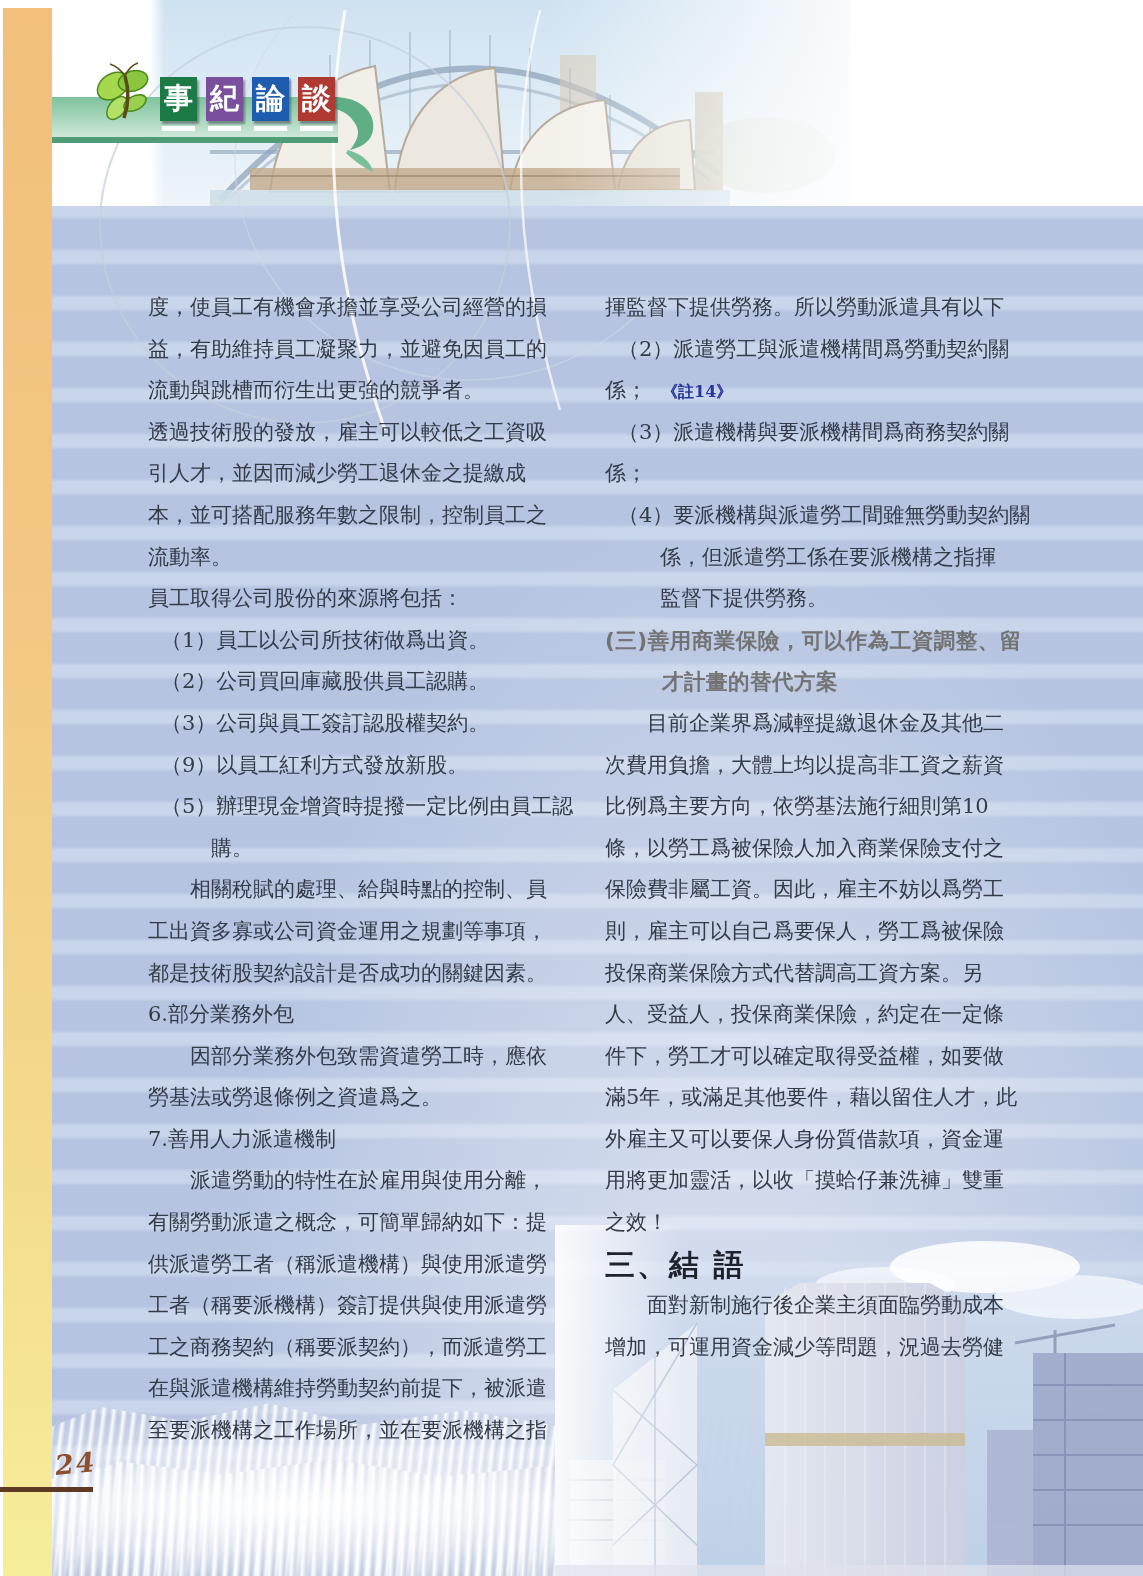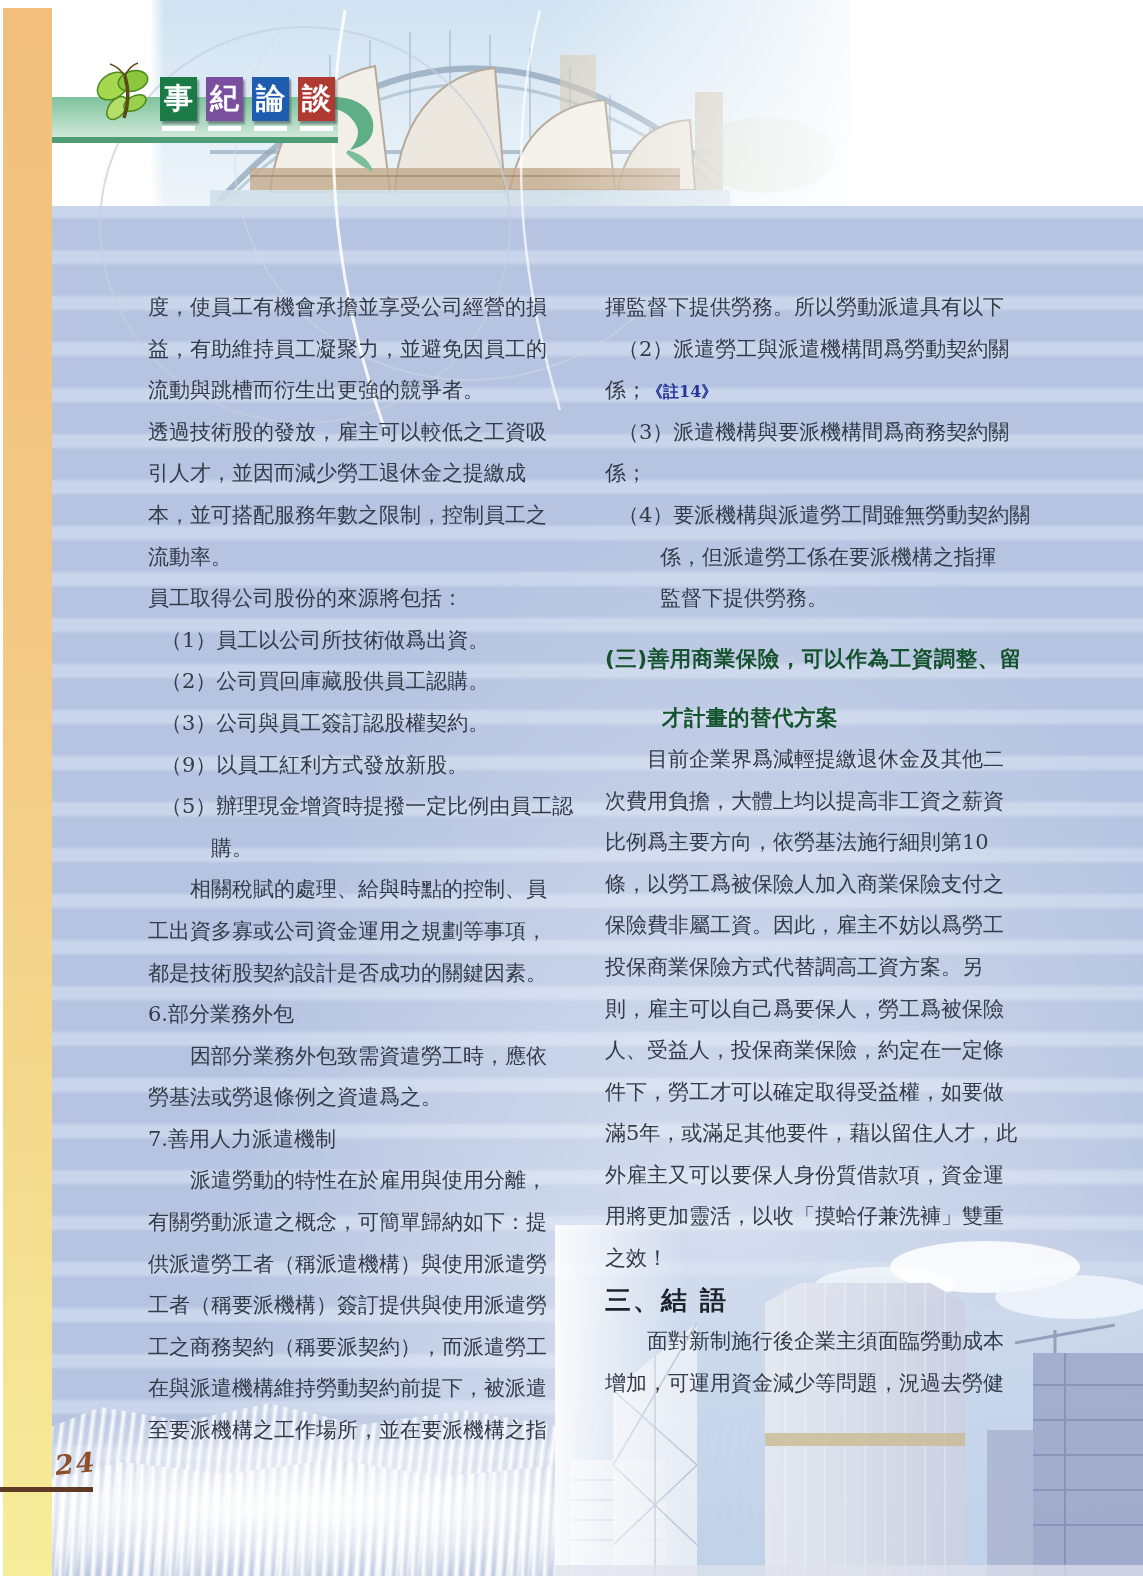--- a/index.html
+++ b/index.html
@@ -63,27 +63,27 @@
   .col{position:absolute; top:287px; z-index:6;}
   .col.left{left:148px; width:432px;}
   .col.right{left:605px; width:450px;}
   .text-line{
     height:41.6px; line-height:41.6px; white-space:nowrap;
     font-size:21px; color:#333a48; letter-spacing:0px;
   }
   .text-line.item{padding-left:13px;}
   .text-line.bold, .text-line.bold.item{
     font-family:"DejaVu Sans","Liberation Sans",sans-serif;
-    font-weight:bold; font-size:21.5px; color:#14532d; letter-spacing:0.5px;margin-top:18px;
+    font-weight:bold; font-size:21.5px; color:#737373; letter-spacing:0.5px;
   }
   .text-line.heading{
     font-family:"DejaVu Sans","Liberation Sans",sans-serif;
-    font-weight:bold; font-size:26px; color:#1e222c; letter-spacing:2px;
-  }
-  .note{font-size:16px; color:#26379b; margin-left:0; font-weight:bold;}
+    font-weight:bold; font-size:30px; color:#1e222c; letter-spacing:2px;
+  }
+  .note{font-size:16px; color:#26379b; margin-left:15px; font-weight:bold;}
   
   .page-num{
     position:absolute; left:55px; top:1448px; z-index:8;
     font-family:"DejaVu Serif","Liberation Serif",serif;
     font-style:italic; font-weight:bold; font-size:27px; color:#8d4f2c;
     transform:rotate(-6deg); letter-spacing:2px;
   }
   .page-num-line{
     position:absolute; left:0; top:1487px; width:93px; height:5px; background:#5e3a24; z-index:8;
   }
@@ -309,22 +309,22 @@
       <div class="text-line item"><span>（4）要派機構與派遣勞工間雖無勞動契約關</span></div>
       <div class="text-line item"><span>　　係，但派遣勞工係在要派機構之指揮</span></div>
       <div class="text-line item"><span>　　監督下提供勞務。</span></div>
       <div class="text-line bold"><span>(三)善用商業保險，可以作為工資調整、留</span></div>
       <div class="text-line bold item"><span>　　才計畫的替代方案</span></div>
       <div class="text-line body"><span>　　目前企業界爲減輕提繳退休金及其他二</span></div>
       <div class="text-line body"><span>次費用負擔，大體上均以提高非工資之薪資</span></div>
       <div class="text-line body"><span>比例爲主要方向，依勞基法施行細則第10</span></div>
       <div class="text-line body"><span>條，以勞工爲被保險人加入商業保險支付之</span></div>
       <div class="text-line body"><span>保險費非屬工資。因此，雇主不妨以爲勞工</span></div>
+      <div class="text-line body"><span>則，雇主可以自己爲要保人，勞工爲被保險</span></div>
       <div class="text-line body"><span>投保商業保險方式代替調高工資方案。另</span></div>
-      <div class="text-line body"><span>則，雇主可以自己爲要保人，勞工爲被保險</span></div>
       <div class="text-line body"><span>人、受益人，投保商業保險，約定在一定條</span></div>
       <div class="text-line body"><span>件下，勞工才可以確定取得受益權，如要做</span></div>
       <div class="text-line body"><span>滿5年，或滿足其他要件，藉以留住人才，此</span></div>
       <div class="text-line body"><span>外雇主又可以要保人身份質借款項，資金運</span></div>
       <div class="text-line body"><span>用將更加靈活，以收「摸蛤仔兼洗褲」雙重</span></div>
       <div class="text-line body"><span>之效！</span></div>
       <div class="text-line heading"><span>三、結 語</span></div>
       <div class="text-line body"><span>　　面對新制施行後企業主須面臨勞動成本</span></div>
       <div class="text-line body"><span>增加，可運用資金減少等問題，況過去勞健</span></div>
     </div>

